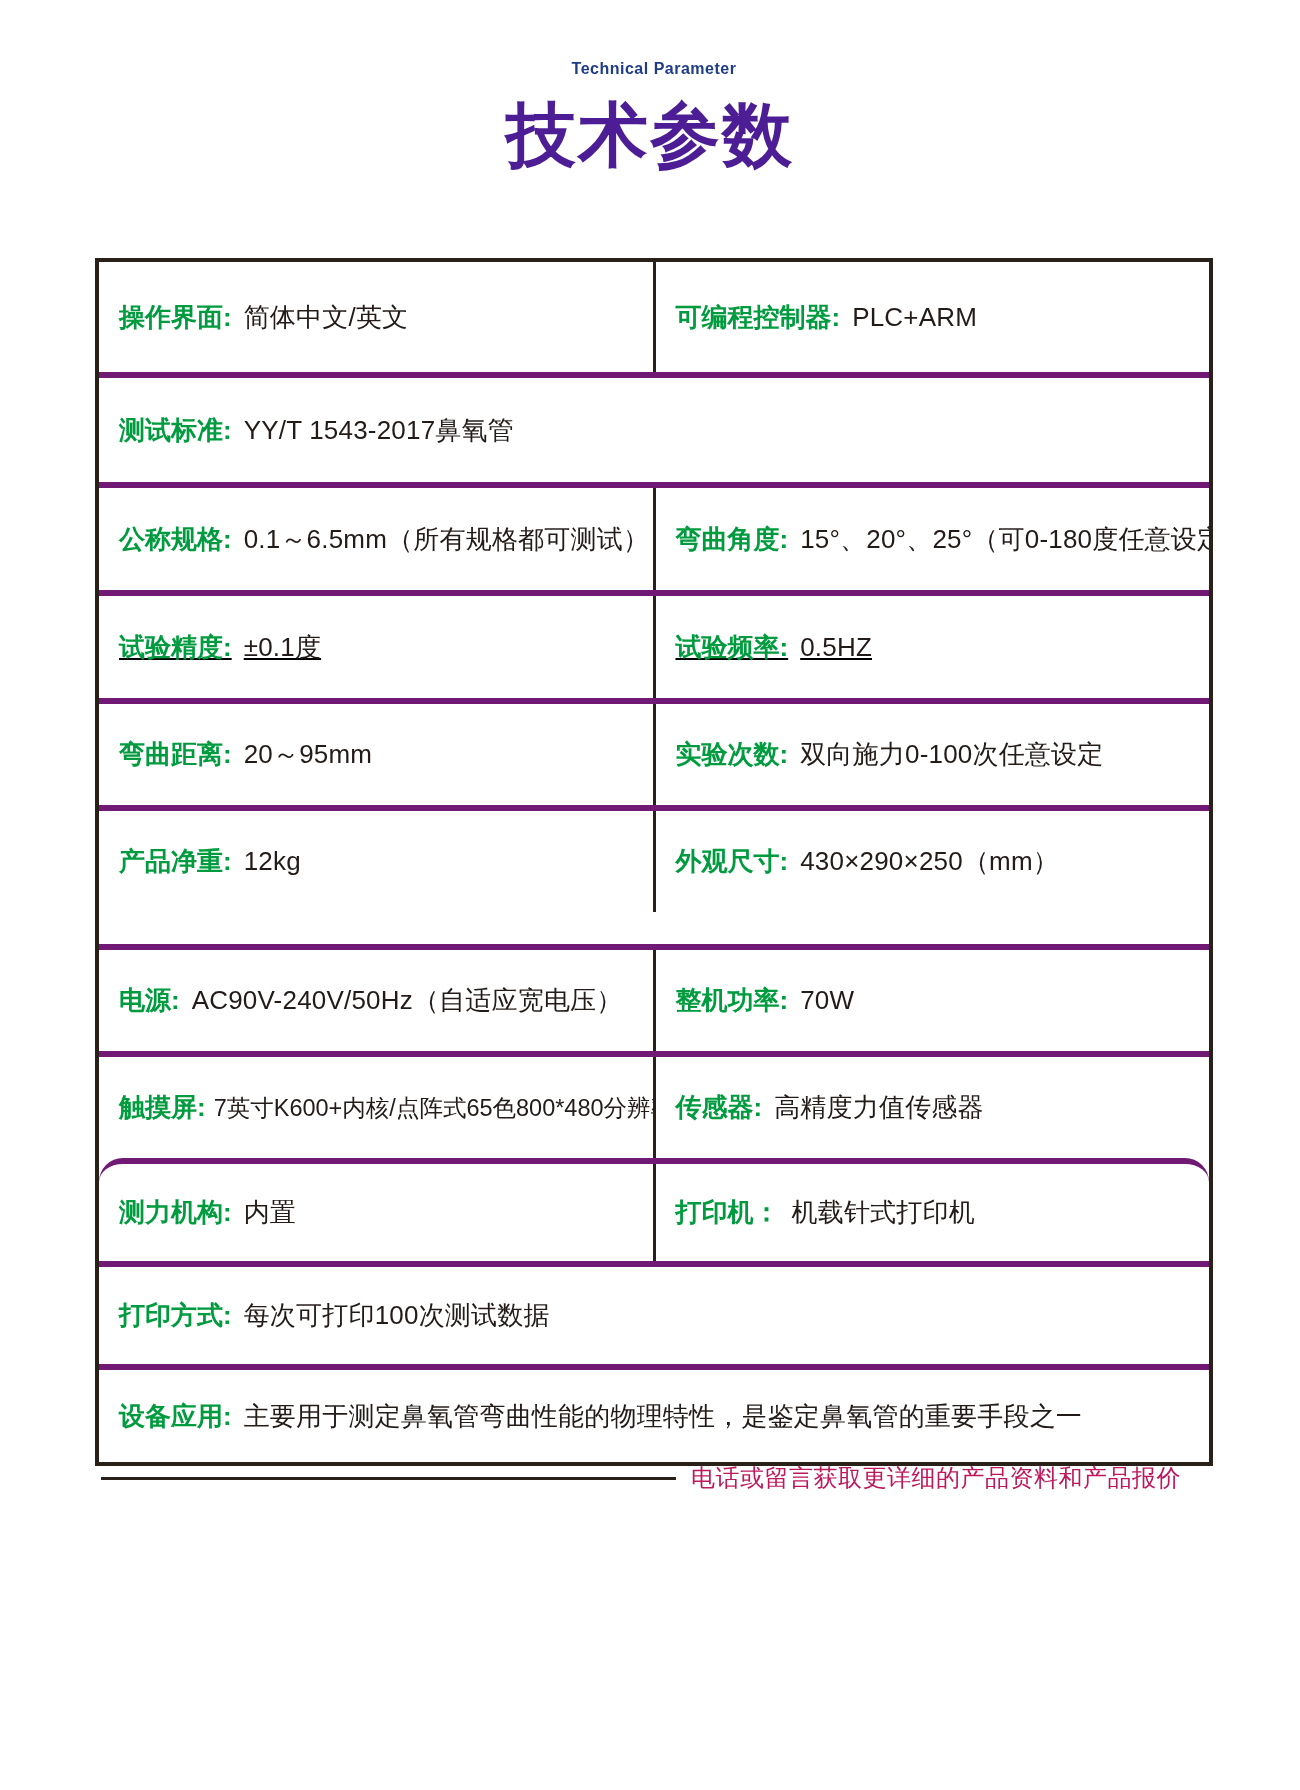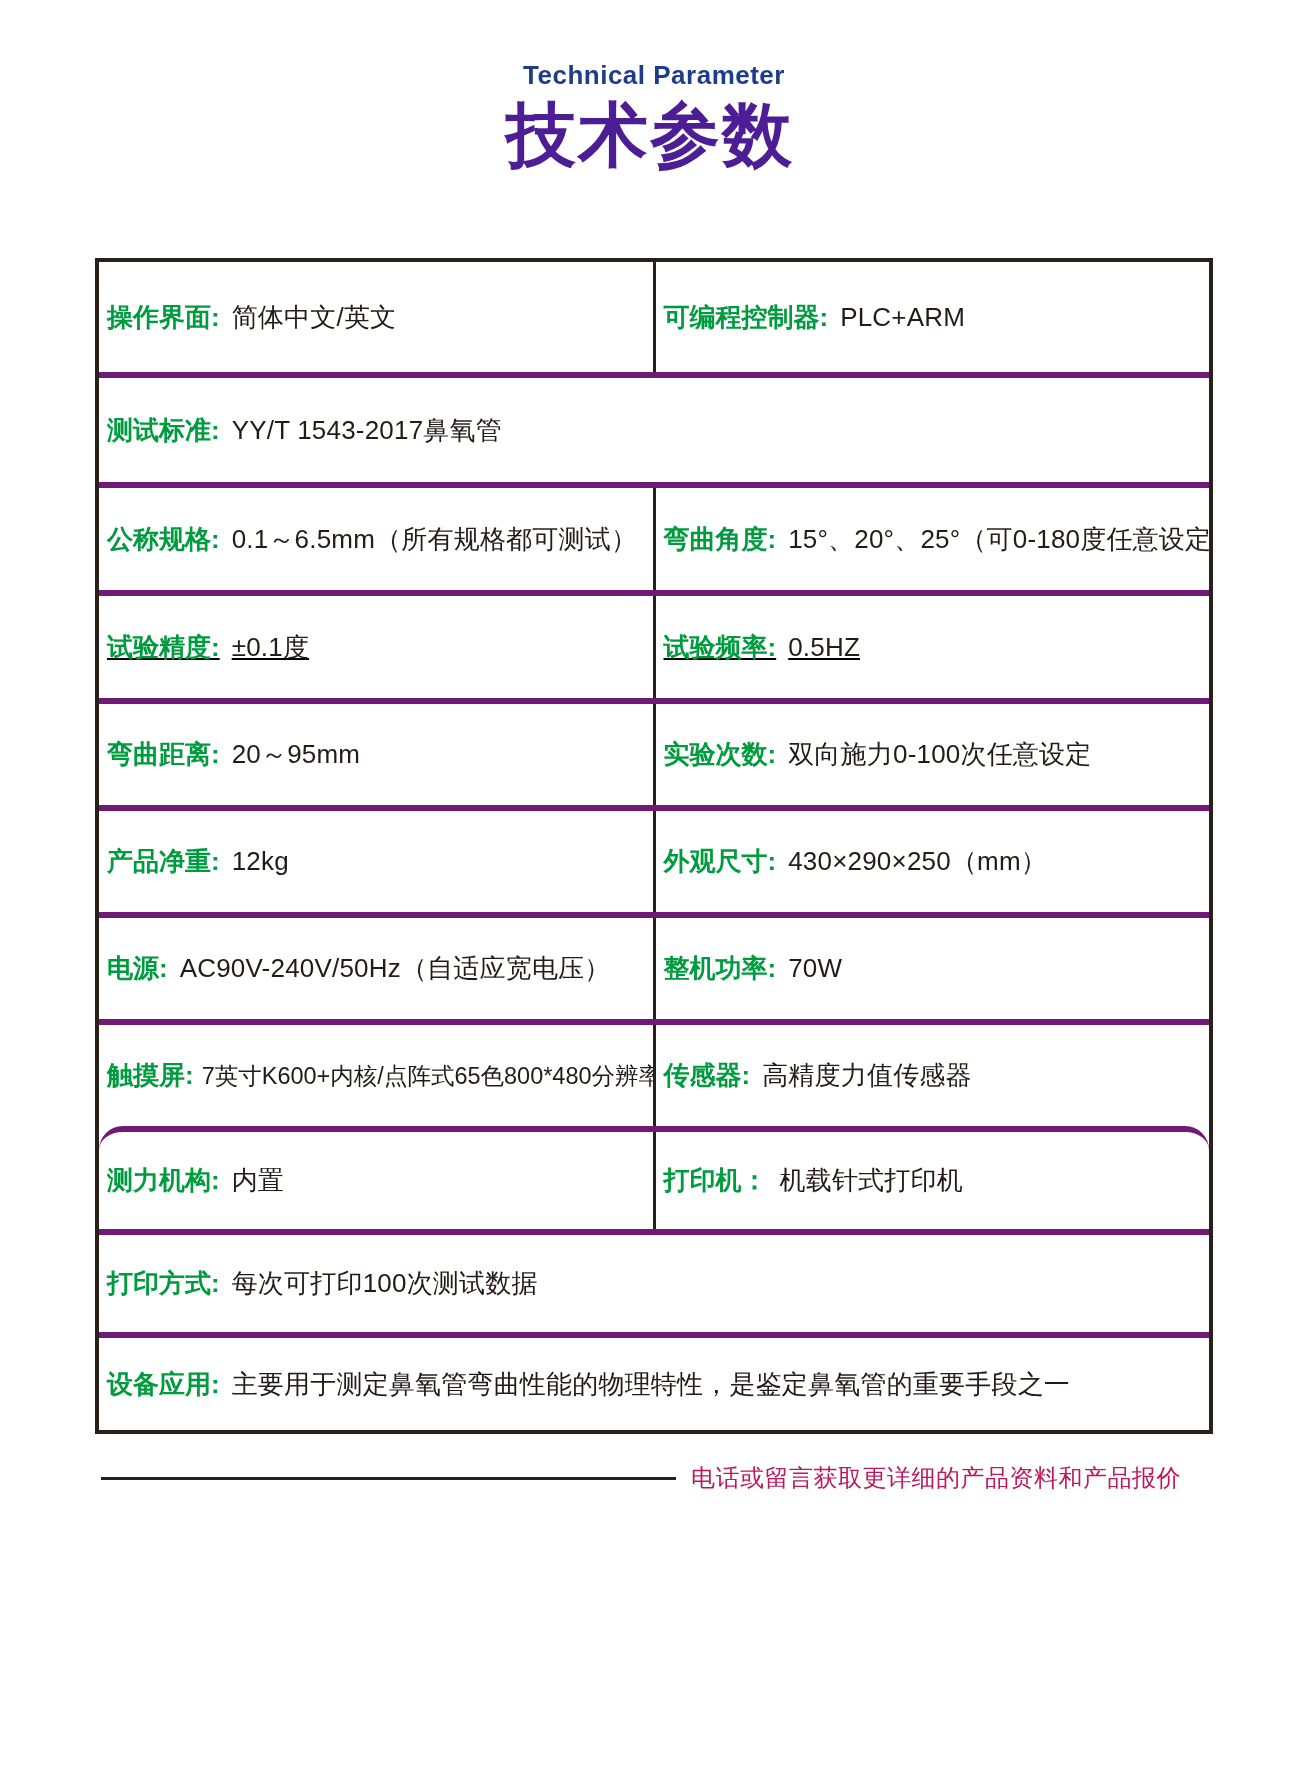--- a/index.html
+++ b/index.html
@@ -4,48 +4,48 @@
 <style>
   html,body{margin:0;padding:0;}
   body{
     width:1300px;height:1790px;background:#ffffff;position:relative;
     font-family:"Liberation Sans","DejaVu Sans",sans-serif;
     overflow:hidden;
   }
   
   .subtitle{
     position:absolute;left:8px;right:0;top:60px;text-align:center;
-    font-size:26px;font-weight:700;color:#1e3c88;letter-spacing:0.5px;
+    font-size:16px;font-weight:700;color:#1e3c88;letter-spacing:0.5px;
   }
   .page-title{
     position:absolute;left:0;right:0;top:96px;text-align:center;
     font-size:70px;line-height:78px;font-weight:900;color:#4c1d95;letter-spacing:2px;
   }
   
   .spec-table{
     position:absolute;left:95px;top:258px;width:1118px;
     border:4px solid #282019;box-sizing:border-box;
     display:flex;flex-direction:column;background:#ffffff;
   }
   .row{display:flex;border-top:6px solid #701a75;box-sizing:border-box;}
   .row:first-child{border-top:none;}
   .row:nth-child(1){height:110px;}
   .row:nth-child(2){height:110px;}
   .row:nth-child(3){height:108px;}
   .row:nth-child(4){height:108px;text-decoration:underline;}
   .row:nth-child(5){height:107px;}
   .row:nth-child(6){height:107px;}
-  .row:nth-child(7){height:107px;}
+  .row:nth-child(7){height:107px;margin-top:32px;}
   .row:nth-child(8){height:107px;}
   .row:nth-child(9){height:103px;border-radius:24px;}
   .row:nth-child(10){height:103px;}
   .row:nth-child(11){height:98px;}
   .cell{
     flex:1;display:flex;align-items:center;
-    padding:0 14px 0 8px;box-sizing:border-box;
+    padding:0 14px 0 20px;box-sizing:border-box;
     white-space:nowrap;overflow:hidden;
   }
   .row.two .cell:first-child{border-right:3px solid #282019;}
   .label{
     color:#009b3e;font-weight:700;font-size:26px;margin-right:12px;flex:none;
   }
   .value{
     color:#221b18;font-weight:500;font-size:26px;letter-spacing:0.2px;
   }
   .cell.tight .label{margin-right:8px;}

